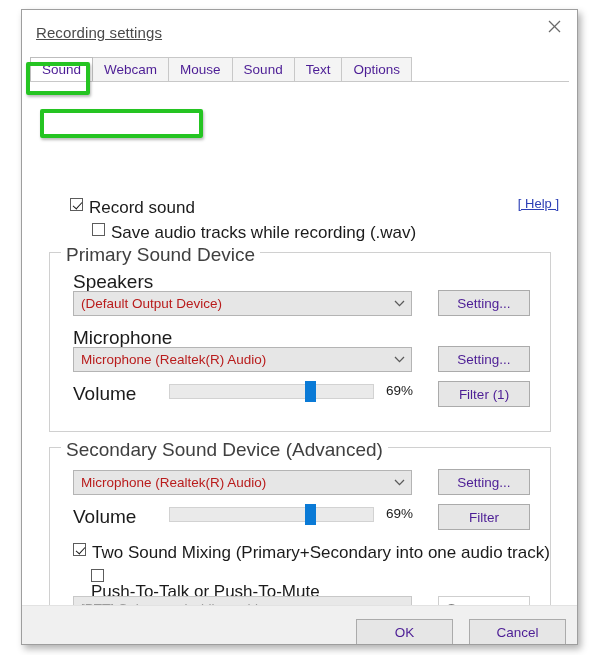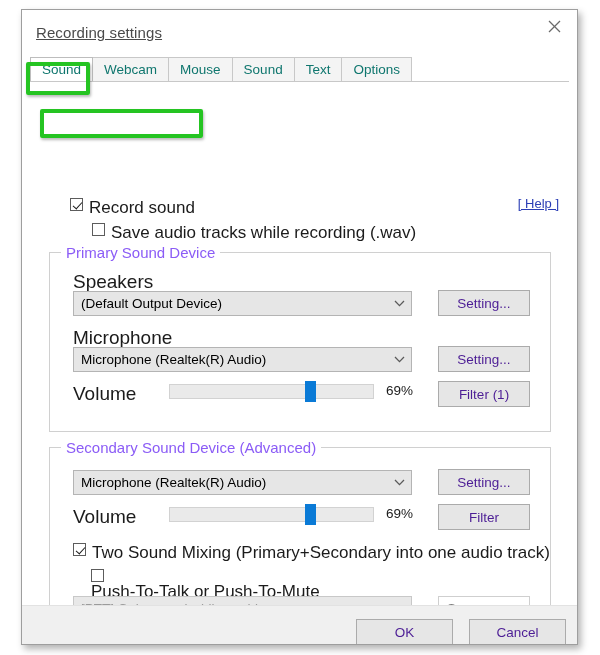--- a/index.html
+++ b/index.html
@@ -61,21 +61,21 @@
     margin: 0 8px 0 8px;
     border-bottom: 1px solid #c8c8c8;
     display: flex;
     align-items: flex-end;
   }
   .tab {
     height: 24px;
     padding: 1px 11px;
     display: flex; align-items: center;
     font-size: 13.5px;
-    color: #0f766e;
+    color: #4c1d95;
     background: #f4f4f4;
     border: 1px solid #c8c8c8;
     border-bottom: none;
     margin-right: -1px;
     position: relative;
   }
   .tab.active {
     background: #ffffff;
     z-index: 3;
     border-color: #bdbdbd;
@@ -143,42 +143,42 @@
   .group {
     position: absolute;
     border: 1px solid #d0d0d0;
     background: #ffffff;
   }
   .group > .glegend {
     position: absolute;
     top: -9px; left: 11px;
     background: #ffffff;
     padding: 0 5px;
-    font-size: 15px;
-    color: #8b5cf6;
+    font-size: 19px;
+    color: #404040;
     white-space: nowrap;
   }
   #grp-primary   { left: 27px; top: 170px;  width: 502px; height: 180px; }
   #grp-secondary { left: 27px; top: 365px;  width: 502px; height: 205px; }
 
   .fieldlabel {
     position: absolute;
     font-size: 19px;
     color: #1b1b1b;
   }
 
   
   .combo {
     position: absolute;
     height: 25px;
     background: #e6e6e6;
     border: 1px solid #b4b4b4;
     display: flex; align-items: center;
     font-size: 13.5px;
-    color: #000000;
+    color: #b91c1c;
     padding-left: 7px;
   }
   .combo .cval { flex: 1 1 auto; overflow: hidden; white-space: nowrap; }
   .combo .chev {
     width: 24px; height: 100%;
     display: flex; align-items: center; justify-content: center;
     color: #5a5a5a;
   }
   .combo.disabled { background: #e8e8e8; border-color: #c8c8c8; color: #9b9b9b; }
   .combo.disabled .chev { color: #bfbfbf; }

